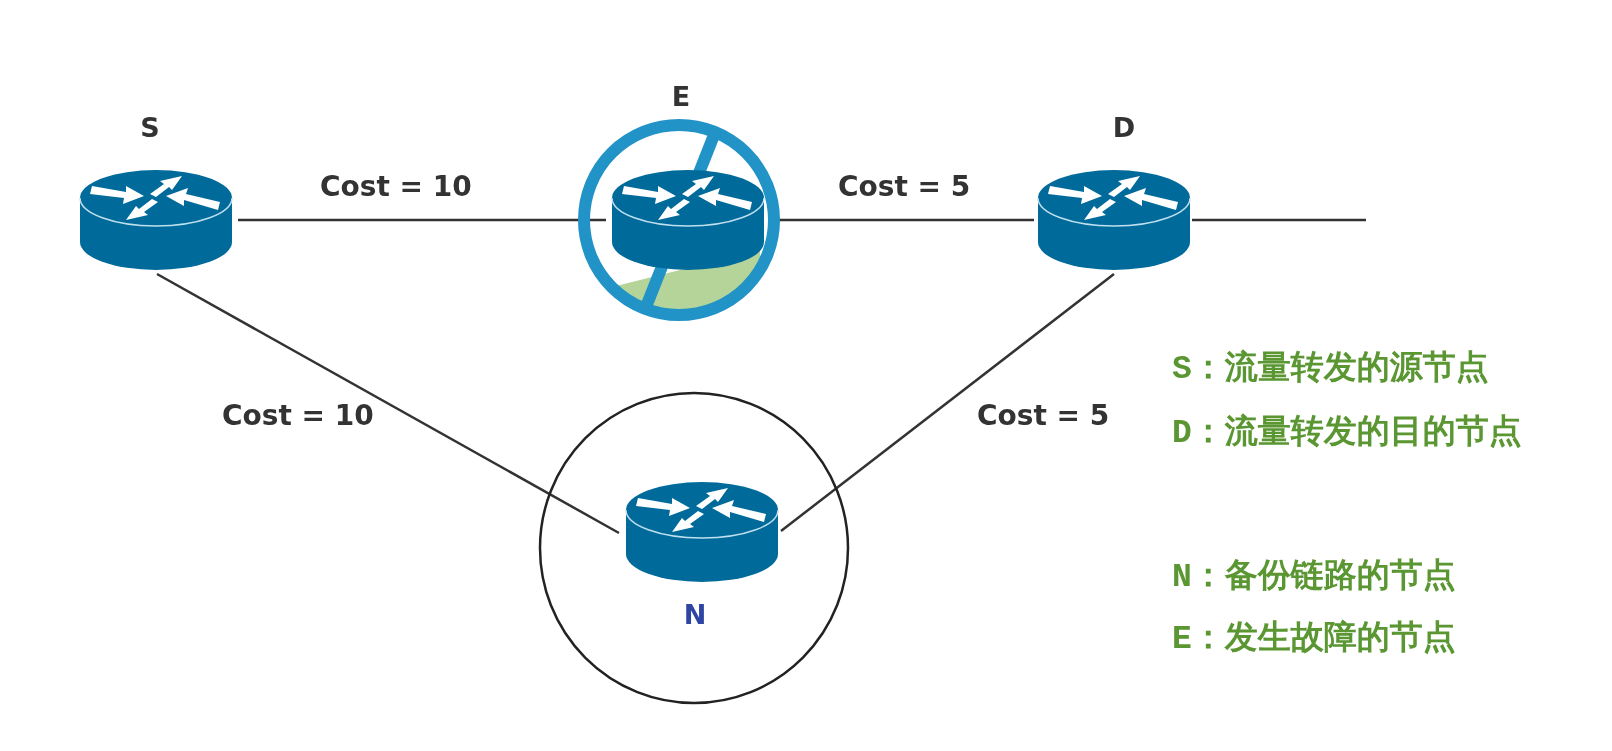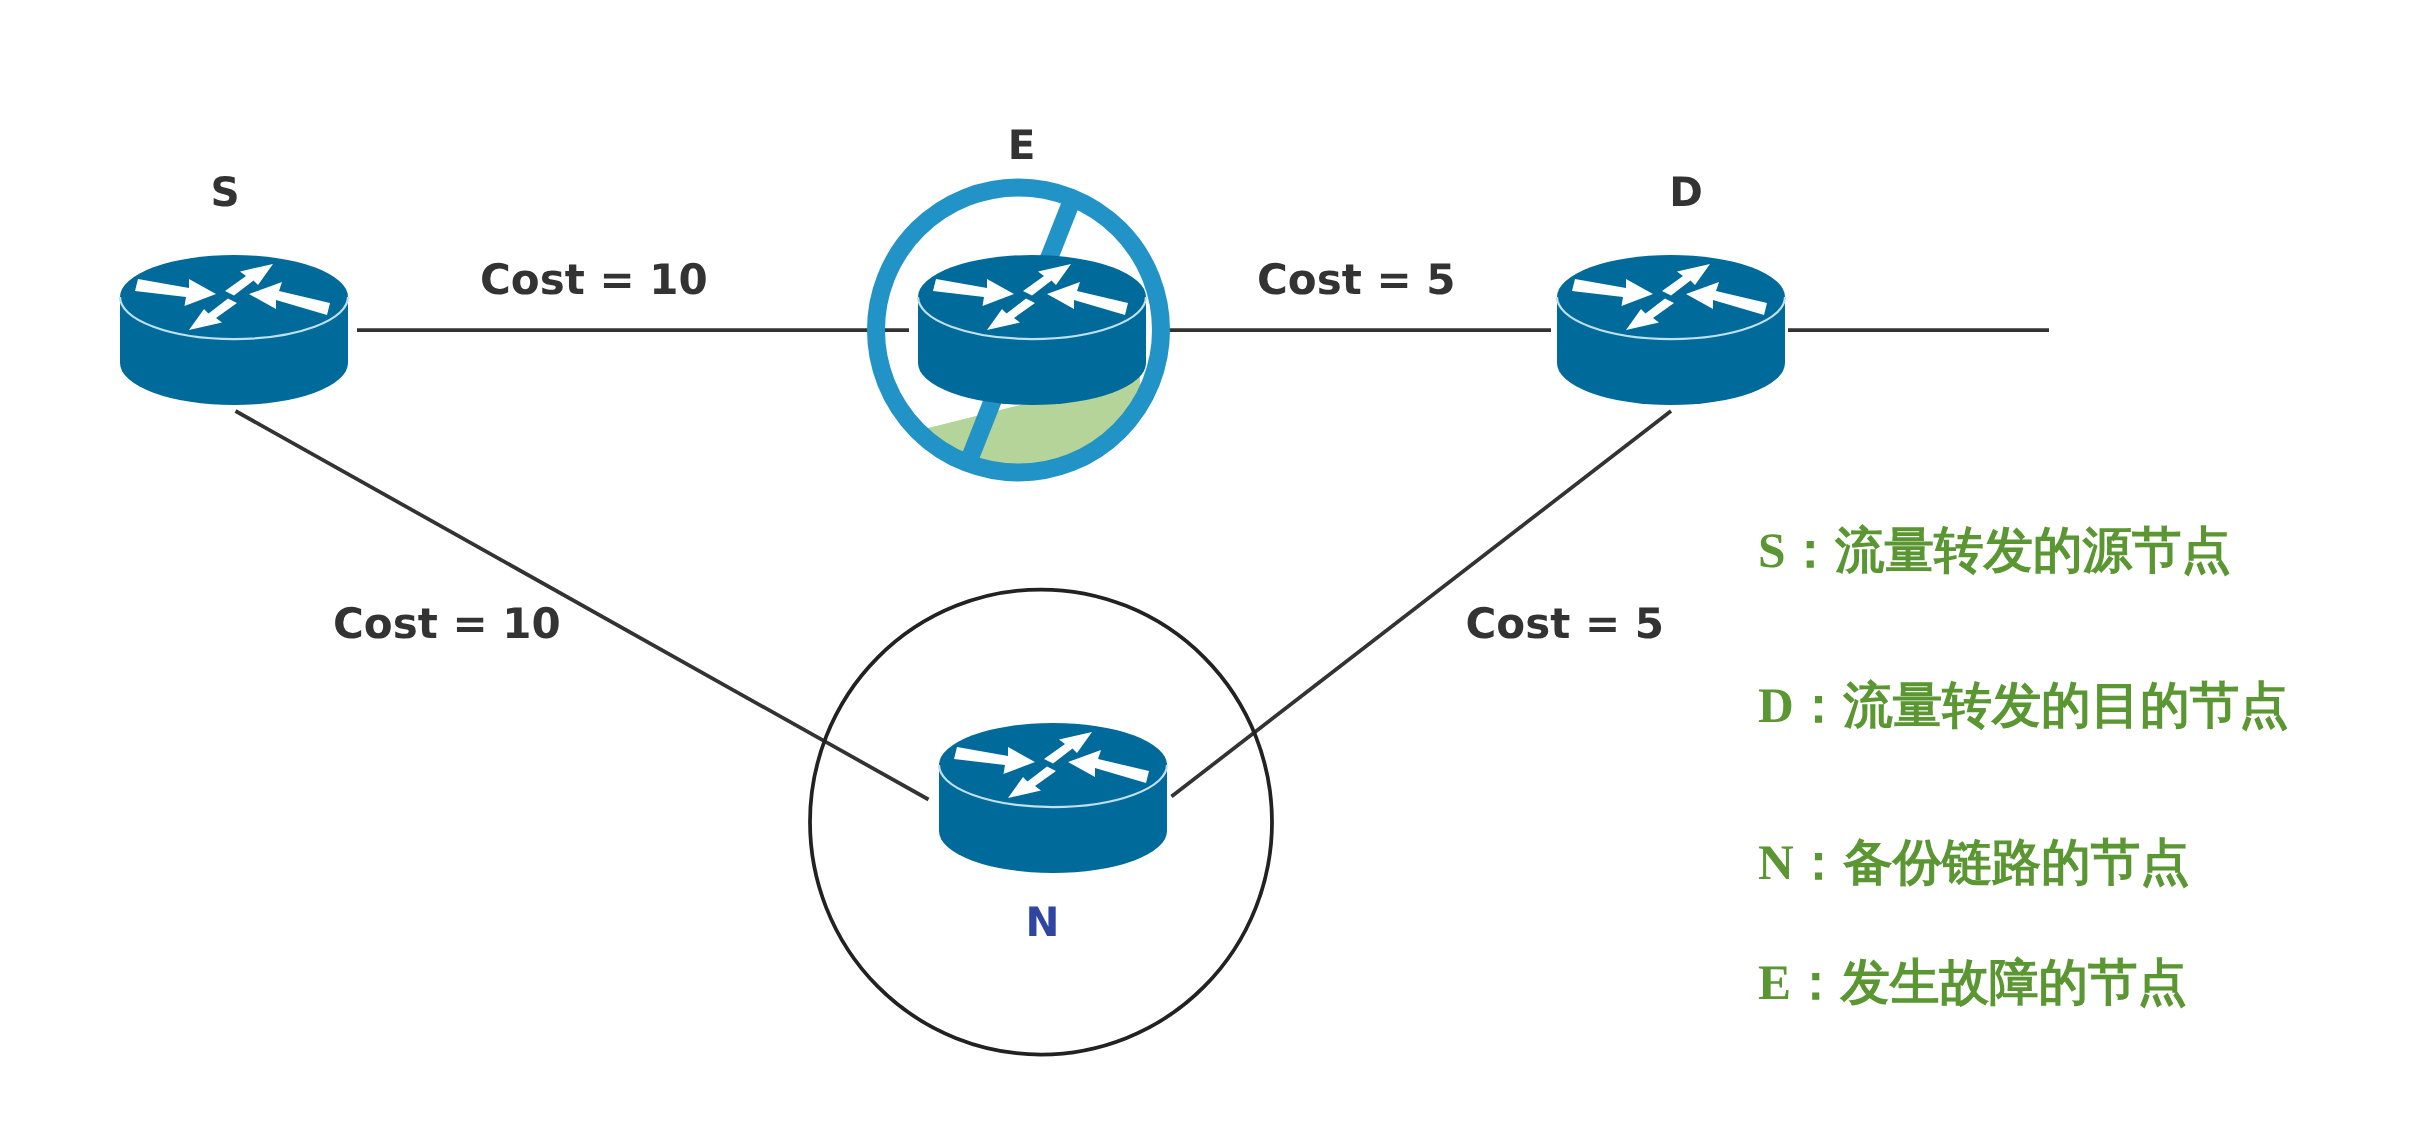--- a/index.html
+++ b/index.html
@@ -3,21 +3,21 @@
 <meta charset="utf-8">
 <style>
   html, body { margin:0; padding:0; background:#ffffff; }
   body { width:1612px; height:751px; position:relative; overflow:hidden;
          font-family:"DejaVu Sans","Liberation Sans",sans-serif; }
   #diagram { position:absolute; left:0; top:0; }
   .node-label { font-weight:bold; font-size:27px; fill:#333333; }
   .cost-label { font-weight:bold; font-size:28px; fill:#333333; }
   .legend { position:absolute; left:1172px; top:0; }
   .legend-item { position:absolute; left:0; white-space:nowrap;
-                 font-family:Liberation Serif, serif;
+                 font-family:Liberation Mono, monospace;
                  font-weight:bold; font-size:33px; color:#5a9632; }
 </style>
 </head>
 <body>
 
 <svg id="diagram" width="1612" height="751" viewBox="0 0 1612 751">
   <defs>
     <g id="router-glyph">
 
       <path d="M-76,0 L-76,44 A76,28 0 0 0 76,44 L76,0 Z" fill="#006a9b"></path>
@@ -67,16 +67,16 @@
   <text class="node-label" x="695" y="624" text-anchor="middle" style="fill:#2e45a2">N</text>
 
   <text class="cost-label" x="320" y="196">Cost = 10</text>
   <text class="cost-label" x="838" y="196">Cost = 5</text>
   <text class="cost-label" x="222" y="425">Cost = 10</text>
   <text class="cost-label" x="977" y="425">Cost = 5</text>
 </svg>
 
 <div class="legend">
   <div class="legend-item" style="top:345px">S：流量转发的源节点</div>
-  <div class="legend-item" style="top:448px">D：流量转发的目的节点</div>
+  <div class="legend-item" style="top:409px">D：流量转发的目的节点</div>
   <div class="legend-item" style="top:553px">N：备份链路的节点</div>
-  <div class="legend-item" style="top:633px">E：发生故障的节点</div>
+  <div class="legend-item" style="top:615px">E：发生故障的节点</div>
 </div>
 
 </body></html>

